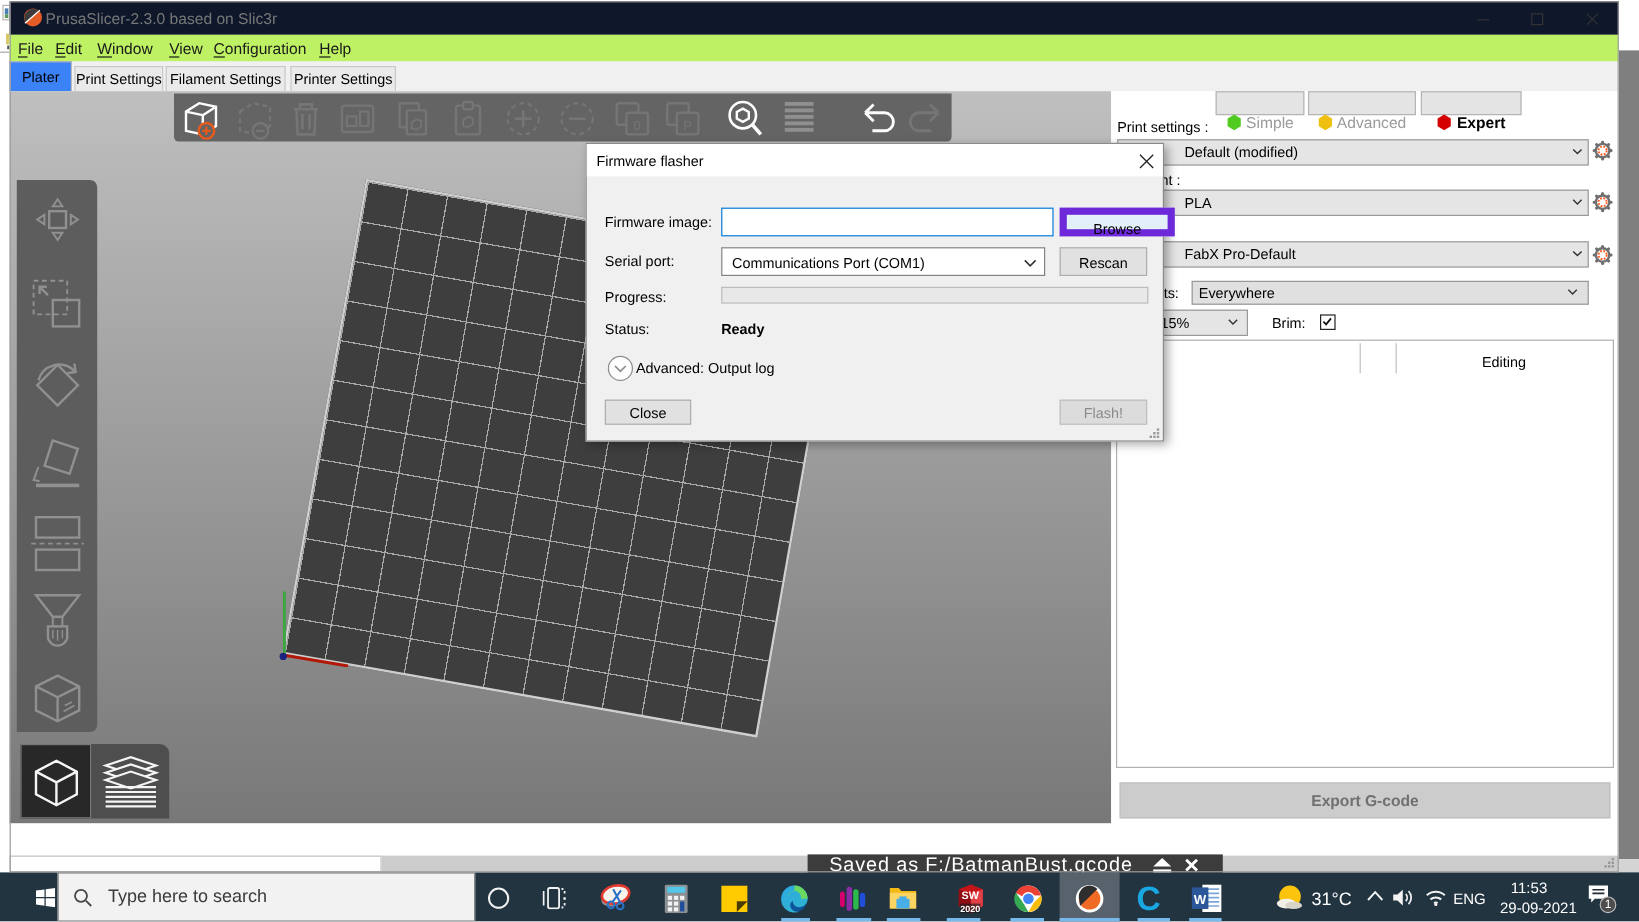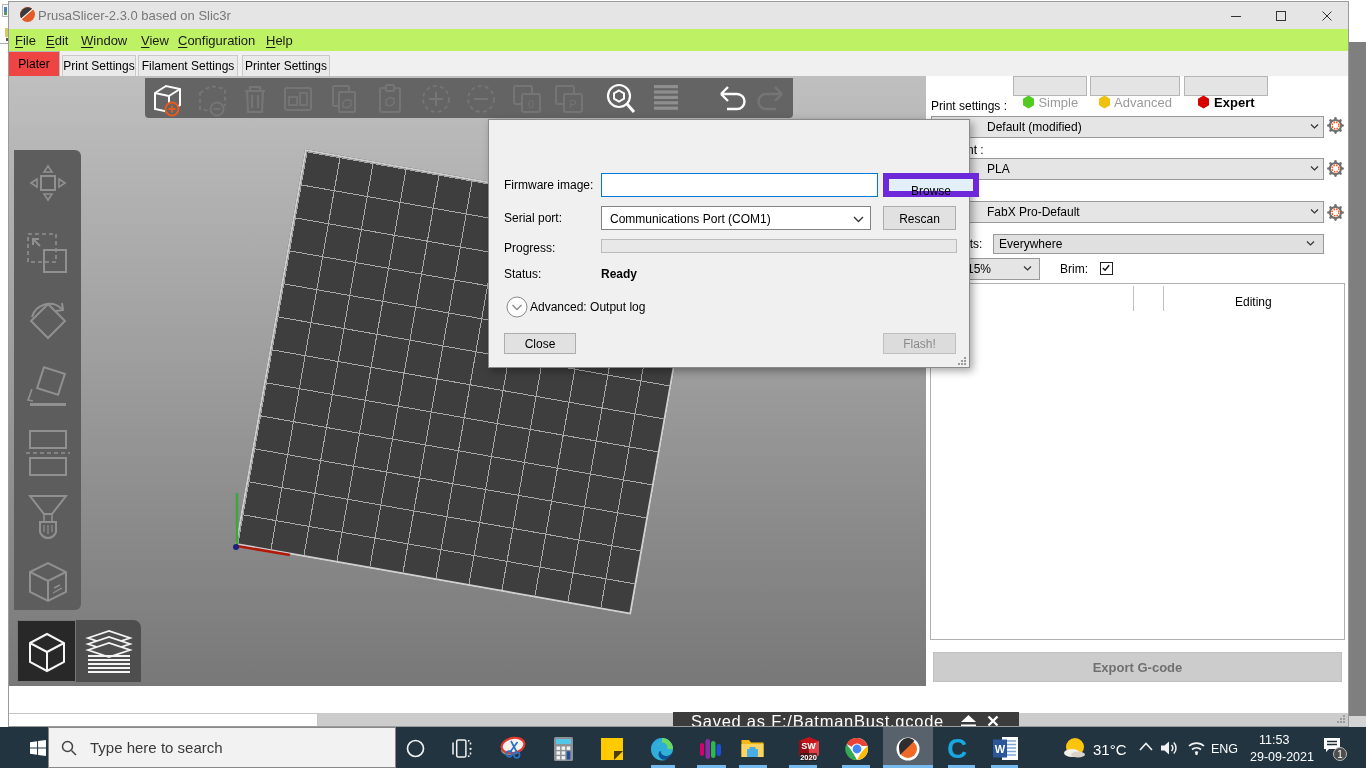--- a/index.html
+++ b/index.html
@@ -12,29 +12,29 @@
 #deskicon { left:2px; top:4px; width:7px; height:13px; background:#fff; border:1px solid #b5b5b5; }
 #deskicon2 { left:5px; top:28px; width:3px; height:9px; background:#d8c86a; }
 #deskicon3 { left:6px; top:38px; width:2px; height:3px; background:#555; }
 #deskline { left:0px; top:43px; width:8px; height:1px; background:#aaa; }
 #rightstrip { left:1349px; top:42px; width:17px; height:674px; background:#7f7f7f; }
 #rightstrip2 { left:1349px; top:716px; width:17px; height:12px; background:#d4d4d4; }
 
 
 #win { left:8px; top:1px; width:1341px; height:726px; background:#fff; }
 #winframe { left:0; top:0; width:1341px; height:726px; border:1px solid #9b9b9b; z-index:50; pointer-events:none; }
-#titlebar { left:0; top:0; width:100%; height:28px; background:#e5e5e5; }
+#titlebar { left:0; top:0; width:100%; height:28px; background:#0f172a; }
 #title { left:30px; top:7px; font-size:13px; color:#777; }
 .wbtn { top:9px; width:12px; height:12px; }
 #menubar { left:0; top:28px; width:100%; height:23px; background:#bef264; font-size:13px; color:#1a1a1a; }
 .mitem { position:absolute; top:4px; }
 .mitem u { text-decoration:underline; text-underline-offset:2px; }
 #tabstrip { left:0; top:50px; width:100%; height:25px; background:#f0f0f0; }
 .tab { position:absolute; font-size:12px; color:#000; text-align:center; }
-.tab.active { background:#ef4444; border:1px solid #b9b9b9; border-bottom:none; top:0; height:25px; padding-top:5px; }
+.tab.active { background:#3b82f6; border:1px solid #b9b9b9; border-bottom:none; top:0; height:25px; padding-top:5px; }
 .tab.inactive { background:#eaeaea; border:1px solid #c9c9c9; border-bottom:none; top:4px; height:21px; padding-top:3px; }
 
 
 #viewport { left:0; top:75px; width:918px; height:610px; overflow:hidden;
   background:linear-gradient(to bottom,#bfbfbf 0%,#787878 100%); }
 #bed { left:297px; top:73px; width:402px; height:402px; transform:rotate(10deg); transform-origin:0 0;
   background:#3e3e3e; border:2px solid #cfcfcf;
   background-image:
     repeating-linear-gradient(to right, #a9a9a9 0 1px, transparent 1px 33.5px),
     repeating-linear-gradient(to bottom, #a9a9a9 0 1px, transparent 1px 33.5px);
@@ -375,20 +375,26 @@
             <rect x="1" y="7" width="2" height="2"></rect>
             <rect x="4" y="7" width="2" height="2"></rect>
             <rect x="7" y="7" width="2" height="2"></rect>
           </g>
       </svg>
     </div>
     <div class="abs" id="winframe"></div>
   </div>
 
   <div class="abs" id="dialog">
+    <div class="abs" id="dlgtitle">
+      <span class="abs" style="left:8px; top:7px;">Firmware flasher</span>
+      <svg class="abs" style="left:460px; top:8px;" width="13" height="13" viewBox="0 0 13 13">
+        <path d="M1 1 L12 12 M12 1 L1 12" stroke="#222" stroke-width="1.1"></path>
+        </svg>
+    </div>
     <div class="dlabel" style="left:15px; top:58px;">Firmware image:</div>
     <div class="abs" id="dinput"></div>
     <div class="abs" id="dbrowse">Browse</div>
     <div class="dlabel" style="left:15px; top:91px;">Serial port:</div>
     <div class="abs" id="dcombo">Communications Port (COM1)</div>
     <svg class="abs" style="left:364px; top:94px;" width="11" height="10" viewBox="0 0 11 10">
         <path d="M1 3 L5.5 7.5 L10 3" fill="none" stroke="#333" stroke-width="1.3"></path>
       </svg>
     <div class="abs" id="drescan">Rescan</div>
     <div class="dlabel" style="left:15px; top:121px;">Progress:</div>

